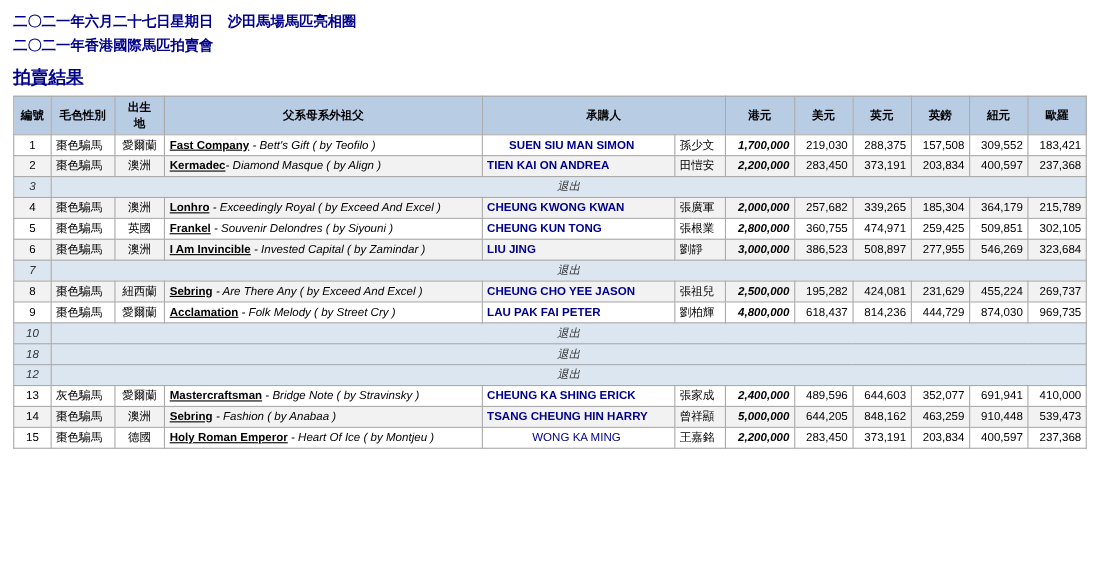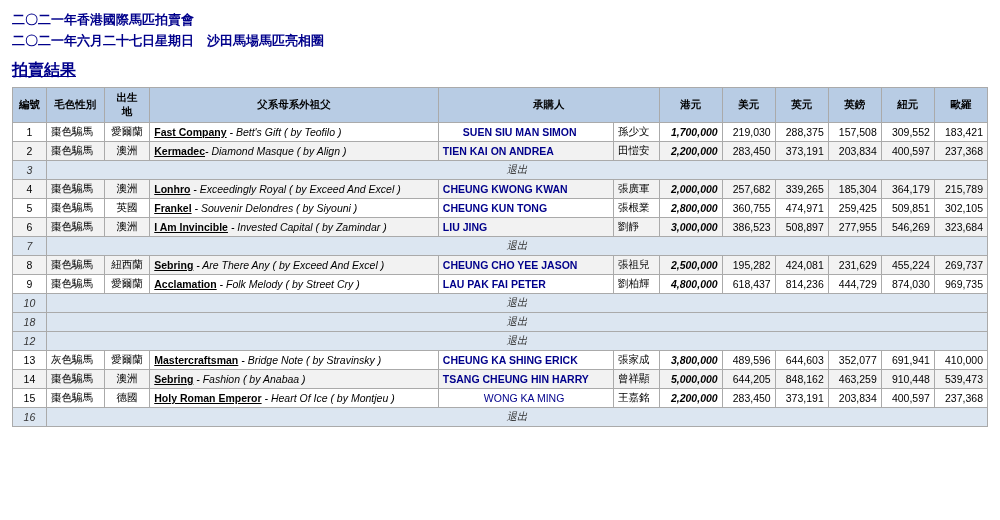--- a/index.html
+++ b/index.html
@@ -59,22 +59,22 @@
     .num-col { text-align: center; }
     .price-col { text-align: right; font-style: italic; font-weight: bold; color: #000; }
     .num-right { text-align: right; }
     .lineage { font-style: italic; }
     .lineage b { font-style: normal; font-weight: bold; text-decoration: underline; }
   </style>
 </head>
 <body>
 
 <div class="page-title">
+  <div>二〇二一年六月二十七日星期日　沙田馬場馬匹亮相圈</div>
   <div>二〇二一年香港國際馬匹拍賣會</div>
-  <div>二〇二一年六月二十七日星期日　沙田馬場馬匹亮相圈</div>
 </div>
 <div class="section-title">拍賣結果</div>
 
 <table>
   <thead>
     <tr>
       <th>編號</th>
       <th>毛色性別</th>
       <th>出生<br>地</th>
       <th>父系母系外祖父</th>
@@ -206,21 +206,21 @@
         <td class="num-col">12</td>
         <td colspan="11">退出</td>
       </tr>
       <tr class="row-data">
       <td class="num-col">13</td>
       <td>灰色騸馬</td>
       <td class="num-col">愛爾蘭</td>
       <td class="lineage"><b>Mastercraftsman</b> - Bridge Note ( by Stravinsky )</td>
       <td style="font-weight:bold;color:#00008B;">CHEUNG KA SHING ERICK</td>
       <td style="color:#000;">張家成</td>
-      <td class="price-col">3,800,000</td>
+      <td class="price-col">2,400,000</td>
       <td class="num-right">489,596</td>
       <td class="num-right">644,603</td>
       <td class="num-right">352,077</td>
       <td class="num-right">691,941</td>
       <td class="num-right">410,000</td>
     </tr>
       <tr class="row-data">
       <td class="num-col">14</td>
       <td>棗色騸馬</td>
       <td class="num-col">澳洲</td>
@@ -241,18 +241,14 @@
       <td class="lineage"><b>Holy Roman Emperor</b> - Heart Of Ice ( by Montjeu )</td>
       <td style="font-weight:normal;color:#00008B;padding-left:45px;">WONG KA MING</td>
       <td style="color:#000;">王嘉銘</td>
       <td class="price-col">2,200,000</td>
       <td class="num-right">283,450</td>
       <td class="num-right">373,191</td>
       <td class="num-right">203,834</td>
       <td class="num-right">400,597</td>
       <td class="num-right">237,368</td>
     </tr>
-      <tr class="row-withdrawn">
-        <td class="num-col">16</td>
-        <td colspan="11">退出</td>
-      </tr>
     </tbody>
 </table>
 
 </body></html>

